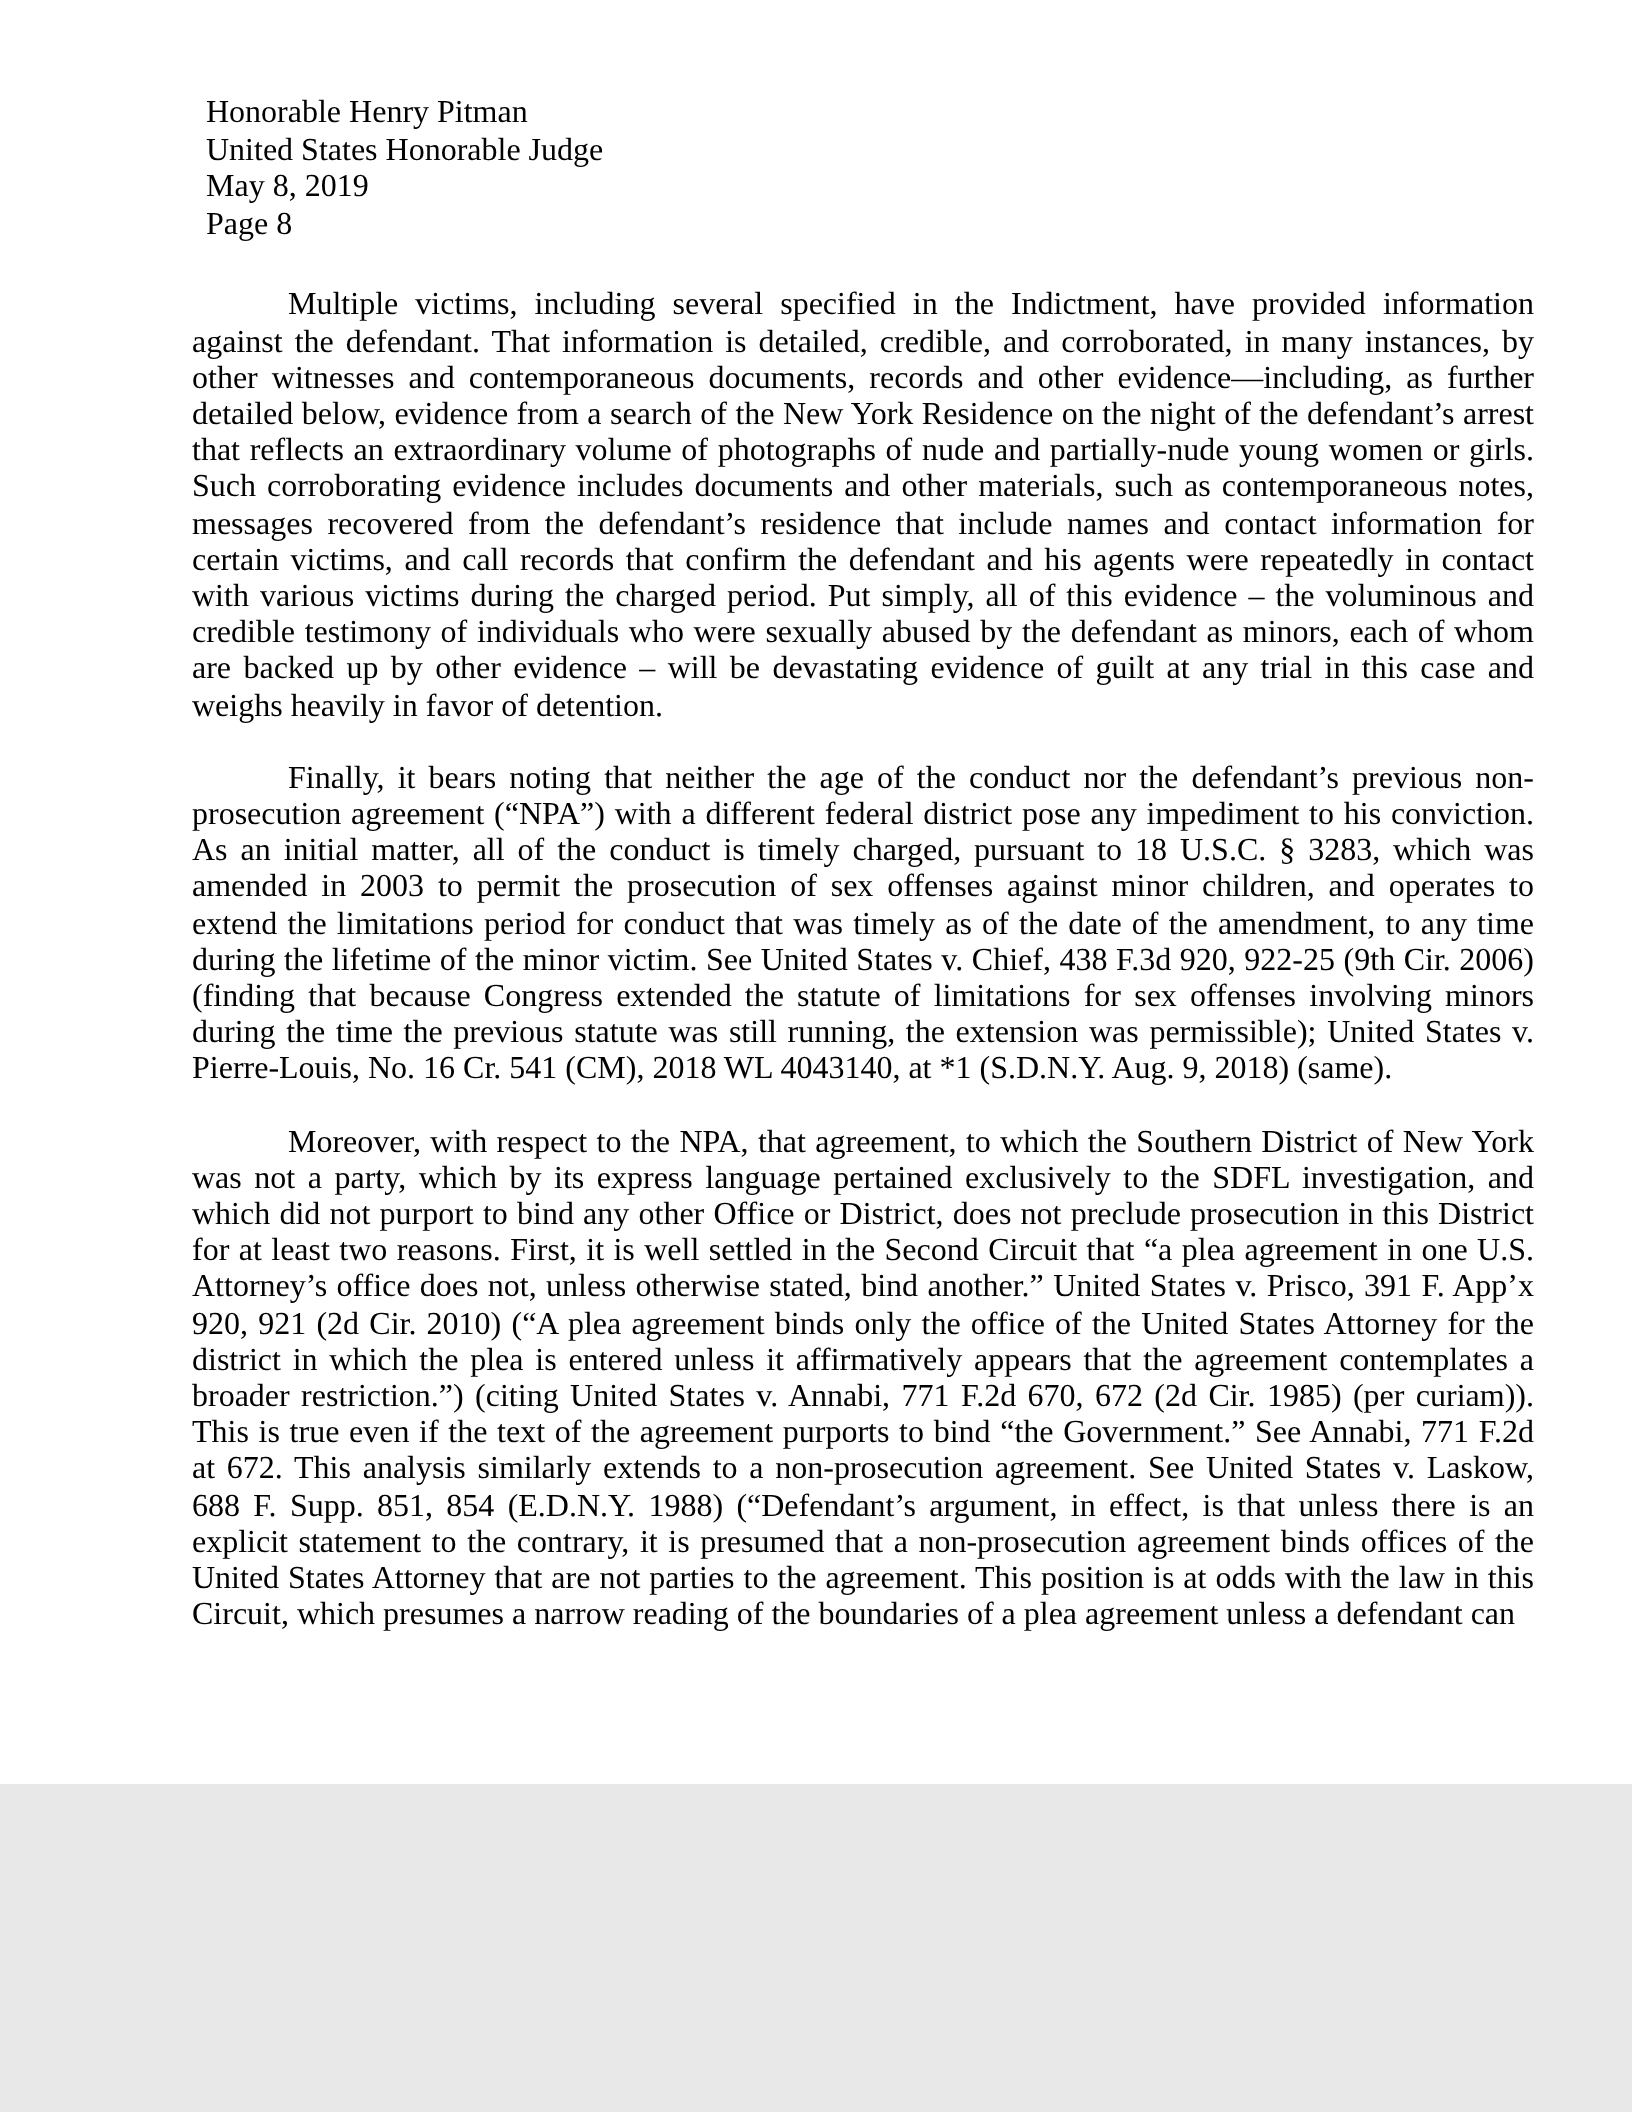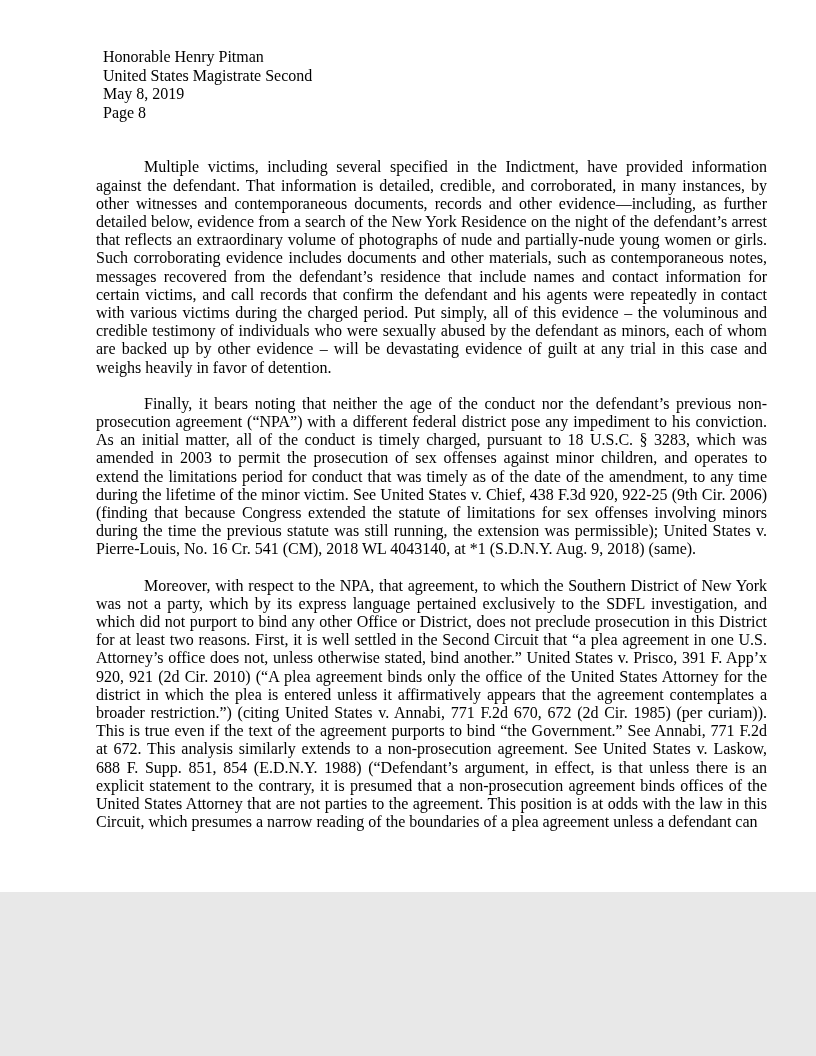--- a/index.html
+++ b/index.html
@@ -15,21 +15,21 @@
     height: 892px;
     background: #ffffff;
     padding: 48px 49px 0 96px;
     overflow: hidden;
   }
   .letter-header {
     font-size: 16px;
     line-height: 18.6px;
     padding-left: 7px;
   }
-  .letter-body { margin-top: 36px; }
+  .letter-body { margin-top: 22px; }
   p.para {
     font-size: 16px;
     line-height: 18.2px;
     text-align: justify;
     text-indent: 48px;
     margin-top: 18px;
   }
   p.para.first { margin-top: 0; }
   .cite { }
   .footnote-block {
@@ -51,21 +51,21 @@
     text-align: justify;
   }
 </style>
 </head>
 <body>
 
 <div class="page">
 
   <header class="letter-header">
     <div>Honorable Henry Pitman</div>
-    <div>United States Magistrate Second</div>
+    <div>United States Honorable Judge</div>
     <div>May 8, 2019</div>
     <div>Page 8</div>
   </header>
 
   <main class="letter-body">
 
     <p class="para first"><span>Multiple victims, including several specified in the Indictment, have provided information against the defendant.  That information is detailed, credible, and corroborated, in many instances, by other witnesses and contemporaneous documents, records and other evidence—including, as further detailed below, evidence from a search of the New York Residence on the night of the defendant’s arrest that reflects an extraordinary volume of photographs of nude and partially-nude young women or girls.  Such corroborating evidence includes documents and other materials, such as contemporaneous notes, messages recovered from the defendant’s residence that include names and contact information for certain victims, and call records that confirm the defendant and his agents were repeatedly in contact with various victims during the charged period.  Put simply, all of this evidence – the voluminous and credible testimony of individuals who were sexually abused by the defendant as minors, each of whom are backed up by other evidence – will be devastating evidence of guilt at any trial in this case and weighs heavily in favor of detention.</span></p>
 
     <p class="para"><span>Finally, it bears noting that neither the age of the conduct nor the defendant’s previous non-prosecution agreement (“NPA”) with a different federal district pose any impediment to his conviction.   As an initial matter, all of the conduct is timely charged, pursuant to 18 U.S.C. § 3283, which was amended in 2003 to permit the prosecution of sex offenses against minor children, and operates to extend the limitations period for conduct that was timely as of the date of the amendment, to any time during the lifetime of the minor victim.  </span><span class="cite">See United States v. Chief</span><span>, 438 F.3d 920, 922-25 (9th Cir. 2006) (finding that because Congress extended the statute of limitations for sex offenses involving minors during the time the previous statute was still running, the extension was permissible); </span><span class="cite">United States v. Pierre-Louis</span><span>, No. 16 Cr. 541 (CM), 2018 WL 4043140, at *1 (S.D.N.Y. Aug. 9, 2018) (same).</span></p>
 

